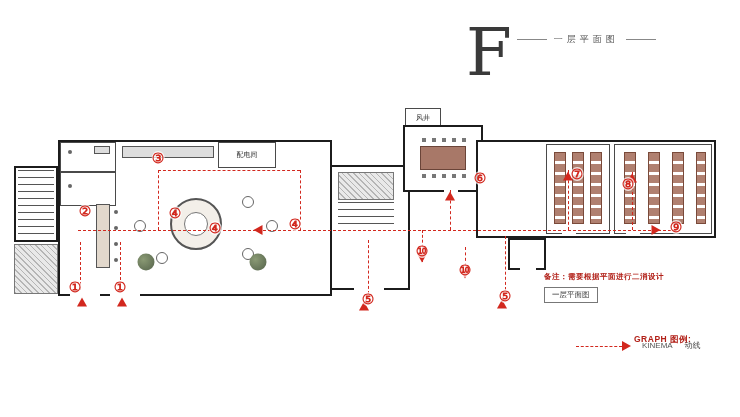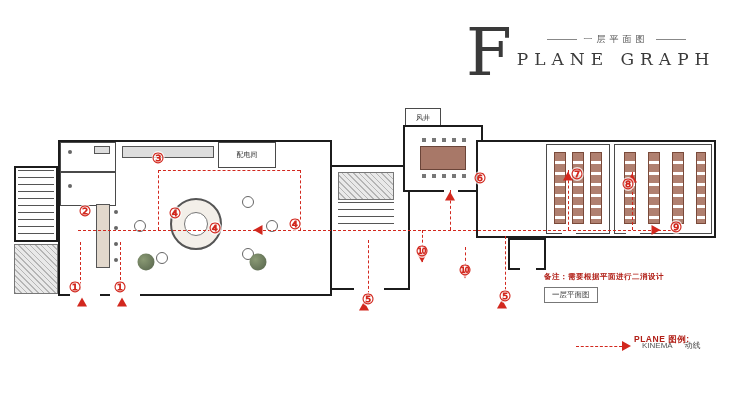--- a/index.html
+++ b/index.html
@@ -68,21 +68,20 @@
 <div class="page">
 
   <div class="titleblock">
     <div class="dropcap">F</div>
     <div class="tb-right">
       <div class="tb-sub">
         <span class="tline"></span>
         <span>一层平面图</span>
         <span class="tline"></span>
       </div>
-      <div class="tb-en">PLANE GRAPH</div>
     </div>
   </div>
 
   <div class="plan">
 
     <div class="room" style="left:50px;top:28px;width:274px;height:156px"></div>
     <div class="room" style="left:6px;top:54px;width:44px;height:76px"></div>
     <div class="stairs" style="left:10px;top:58px;width:36px;height:68px"></div>
     <div class="hatch" style="left:6px;top:132px;width:44px;height:50px"></div>
 
@@ -191,21 +190,21 @@
   </div>
 
   <div class="remark">备注：需要根据平面进行二消设计</div>
   <div class="plan-tag">一层平面图</div>
 
   <div class="legend">
     <div class="leg-sample">
       <div class="leg-dash"></div>
       <div class="parrow right leg-head"></div>
     </div>
-    <div class="leg-title">PLANE 图例:</div>
+    <div class="leg-title">GRAPH 图例:</div>
     <div class="leg-item">
       <span>KINEMA</span>
       <span class="leg-cn">动线</span>
     </div>
   </div>
 
 
 </div>
 
 </body></html>

